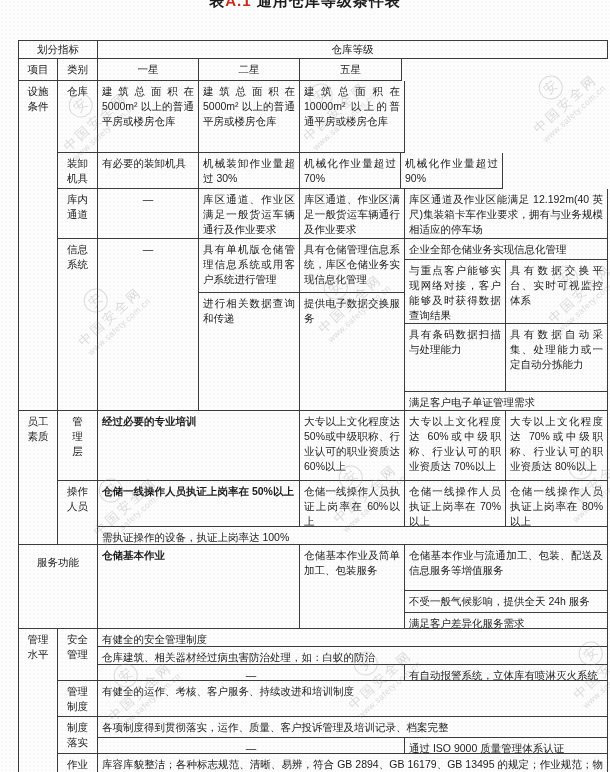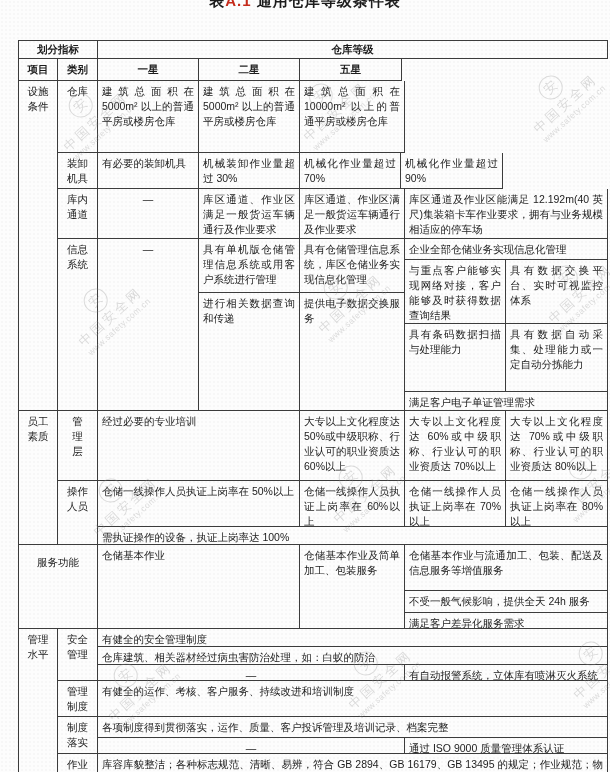--- a/index.html
+++ b/index.html
@@ -14,33 +14,33 @@
   .title{position:absolute;top:-8px;left:0;width:610px;text-align:center;
     font-size:15px;font-weight:bold;letter-spacing:1px;white-space:nowrap;}
   .tnum{color:#c52a1a;}
   .tbl{position:absolute;left:18px;top:40px;width:589px;
     border-top:1px solid #3c3c3c;border-left:1px solid #3c3c3c;
     font-size:10.5px;line-height:15px;}
   .fr{display:flex;}
   .col{display:flex;flex-direction:column;}
   .c{box-sizing:border-box;border-right:1px solid #3c3c3c;border-bottom:1px solid #3c3c3c;
     padding:3px 4px 2px 4px;overflow:hidden;}
-  .hc{display:flex;align-items:center;justify-content:center;padding:0;font-weight:bold;}
+  .hc{display:flex;align-items:center;justify-content:center;padding:0;}
   .ctr{text-align:center;}
   .just{text-align:justify;}
   .catpad{padding:3px 8px 2px 8px;}
   .xnarrow{padding:3px 13px 2px 13px;}
   .nopad{padding:0;}
   .flex1{flex:1;min-width:0;}
   .w-item{width:39px;}
   .w-cat{width:40px;}
   .w-s{width:101px;}
   .w-s3{width:105px;}
   .w-s5{width:102px;}
-  .w-s12{width:202px;}
+  .w-s12{width:202px;font-weight:bold;}
   .w-s45{width:203px;}
   .w-s123{width:307px;}
   .w-merge{width:79px;}
   .stack{display:flex;flex-direction:column;}
   .stack > .sub{box-sizing:border-box;border-bottom:1px solid #3c3c3c;
     padding:3px 4px 2px 4px;overflow:hidden;}
   .stack > .sub.nopad{padding:0;}
   .stack > .sub:last-child{border-bottom:none;flex:1;}
   .half{box-sizing:border-box;border-right:1px solid #3c3c3c;
     padding:3px 4px 2px 4px;overflow:hidden;}

